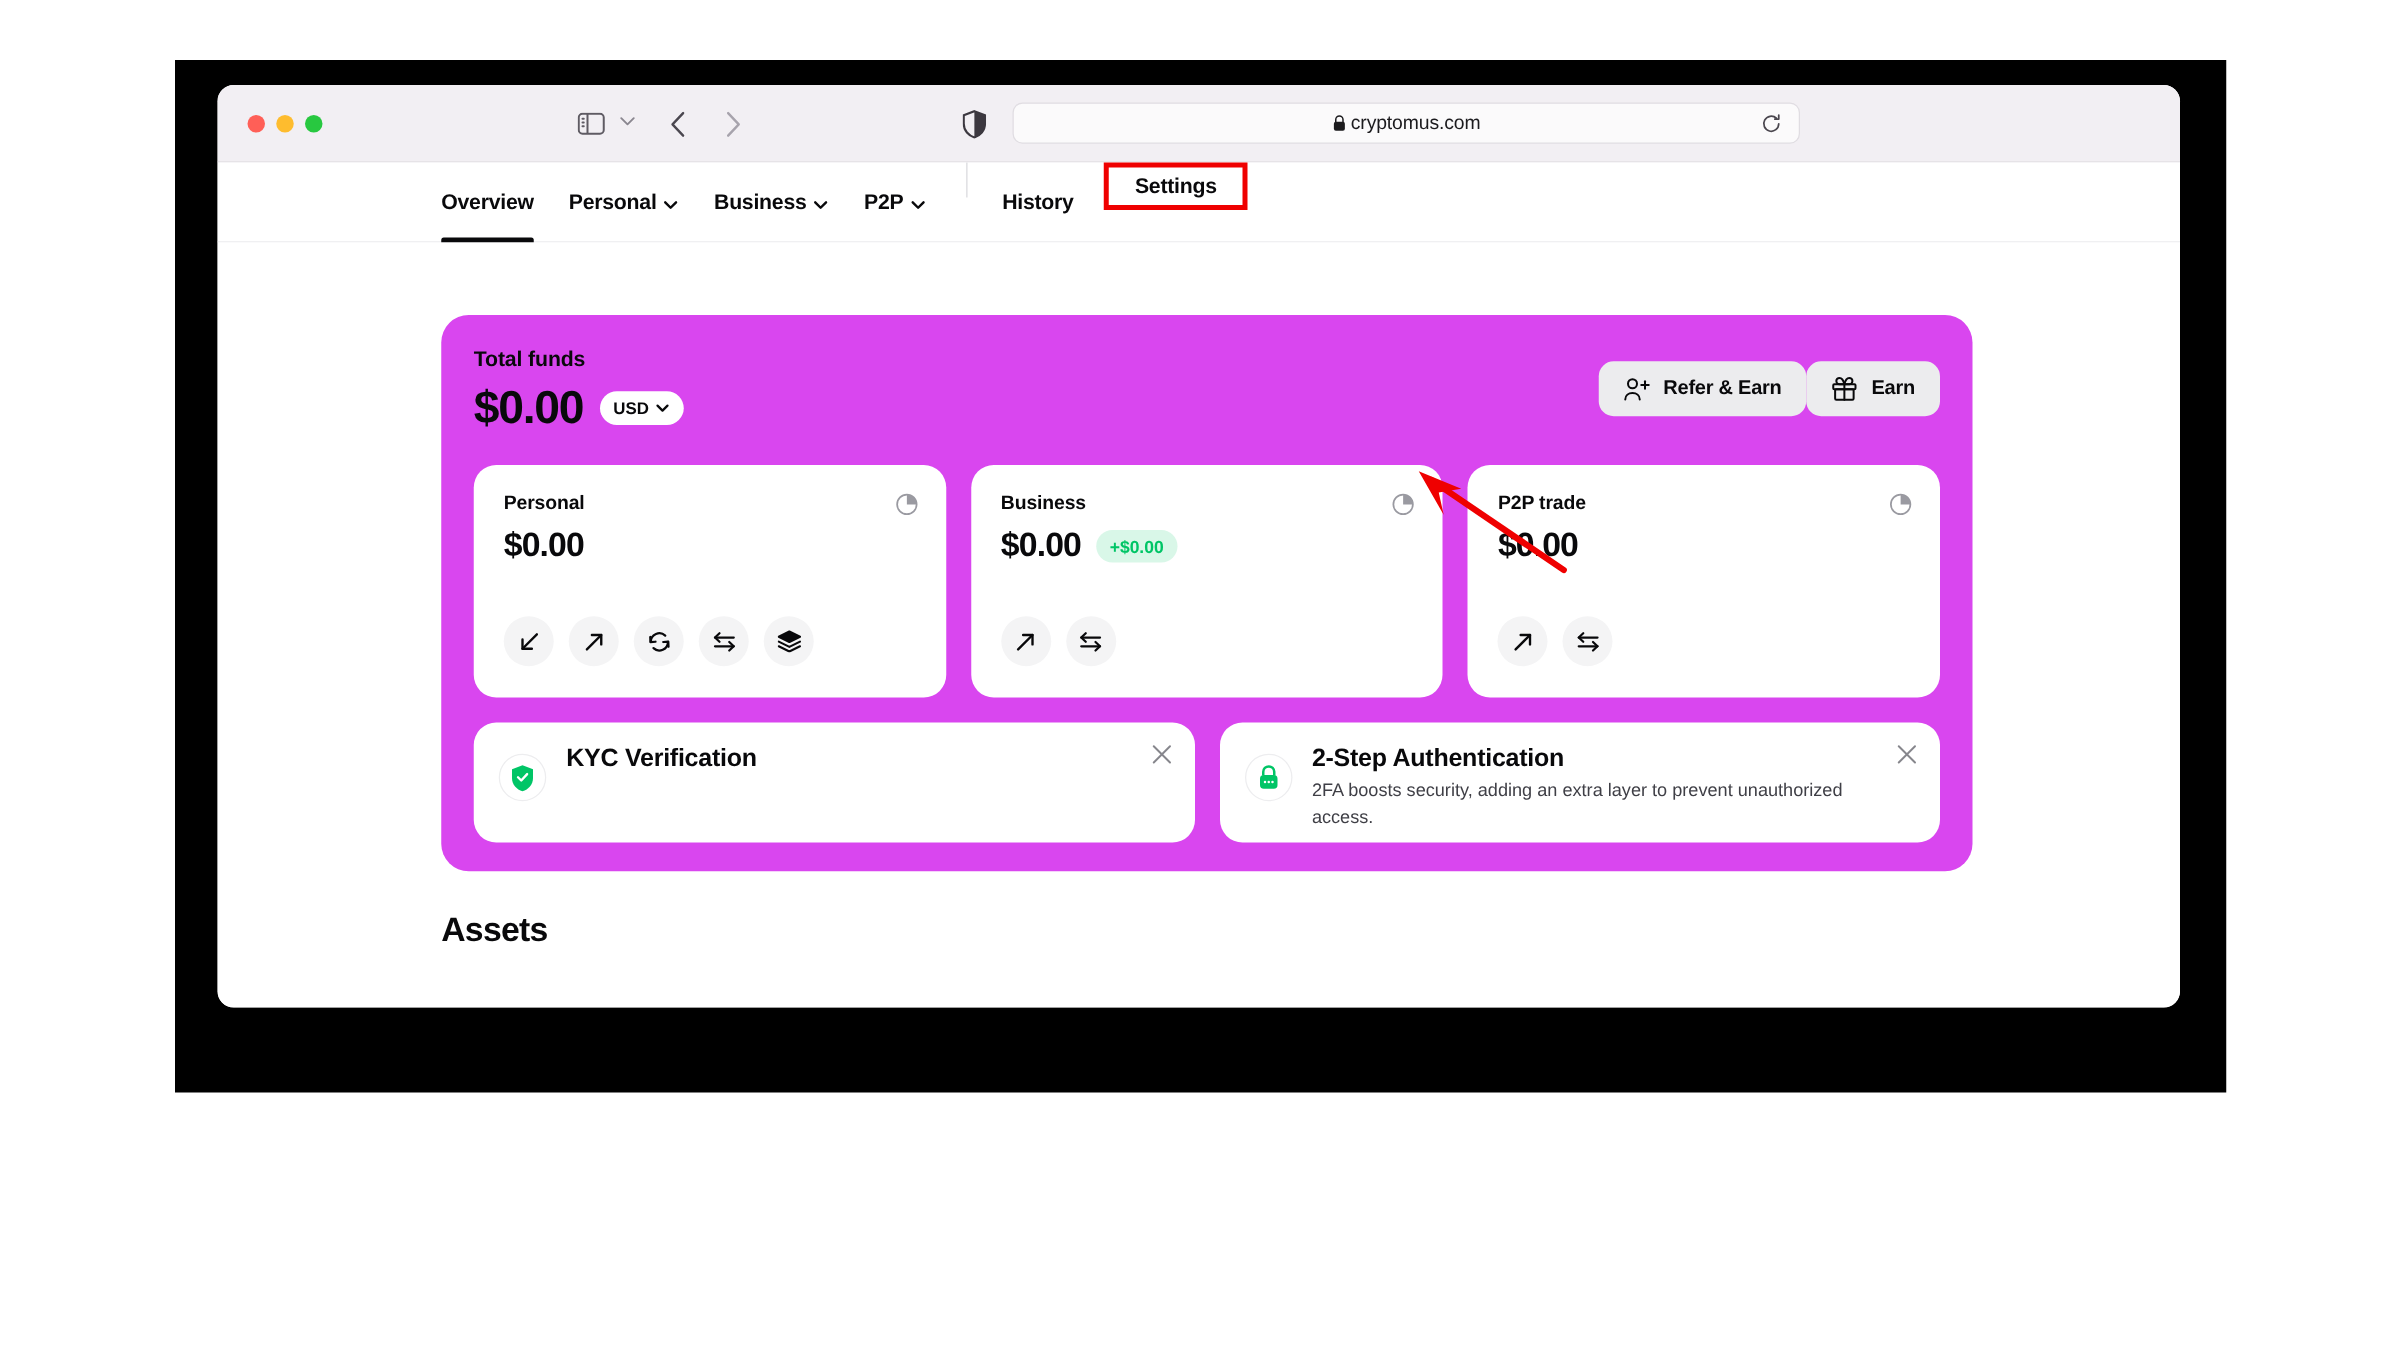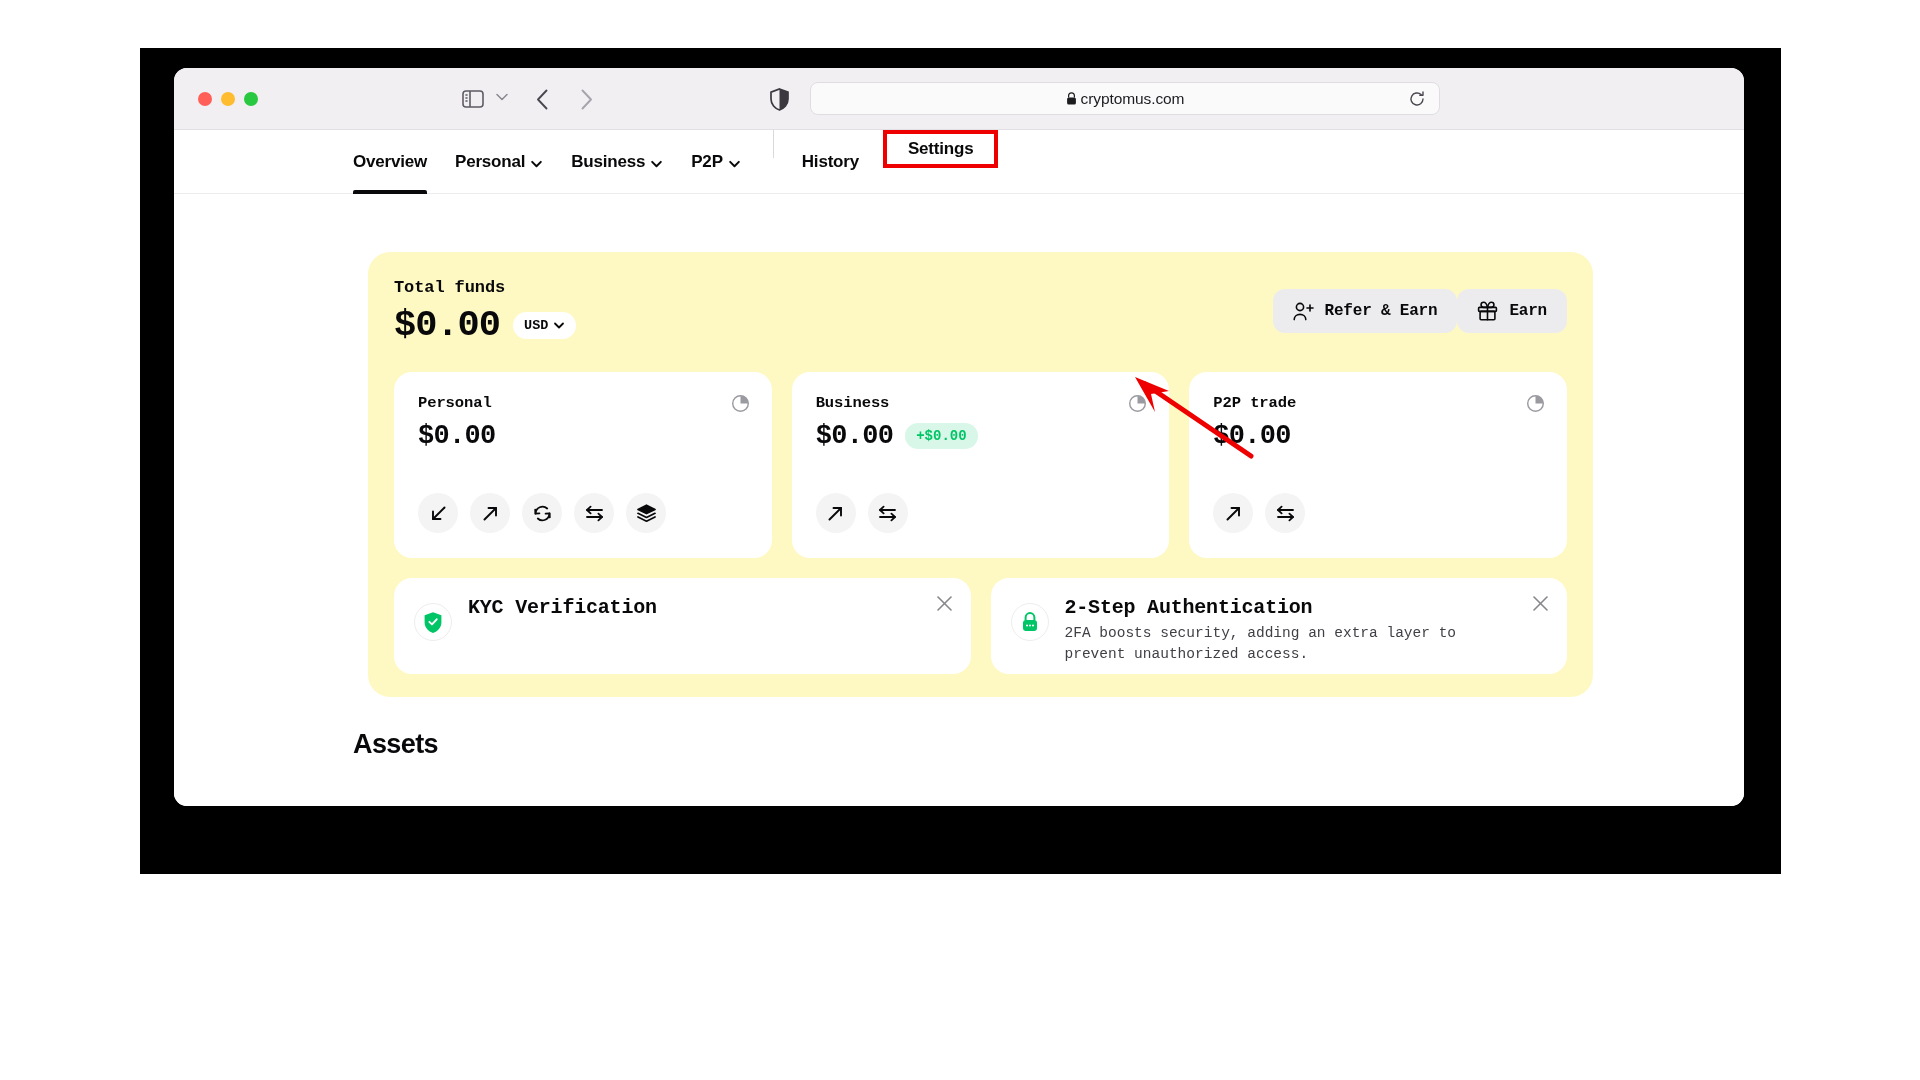--- a/index.html
+++ b/index.html
@@ -116,26 +116,25 @@
 
   
   #page-body {
     position: relative;
     height: 612px;
     background: #ffffff;
     overflow: hidden;
   }
   #dashboard-panel {
     position: absolute;
-    left: 194px; top: 58px;
+    left: 179px; top: 58px;
     width: 1225px; height: 445px;
-    background: #fef9c3;
+    background: #d946ef;
     border-radius: 22px;
     padding: 26px 26px 0 26px;
-    font-family: Liberation Mono, monospace;
   }
 
   
   #panel-header {
     position: relative; height: 86px;
   }
   #total-funds-label {
     font-size: 17px; font-weight: bold; color: #09090b; letter-spacing: -0.1px;
   }
   #total-amount-row {

